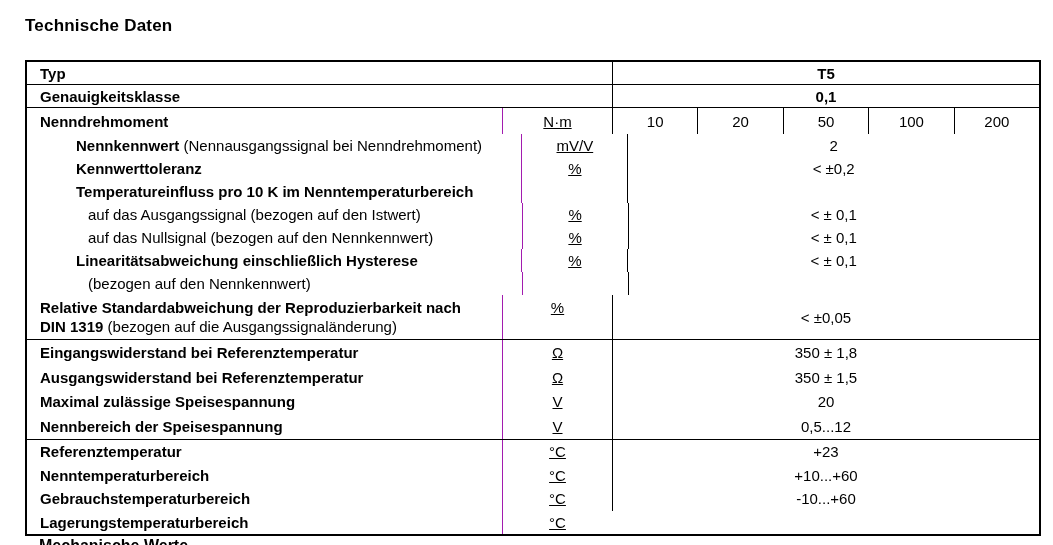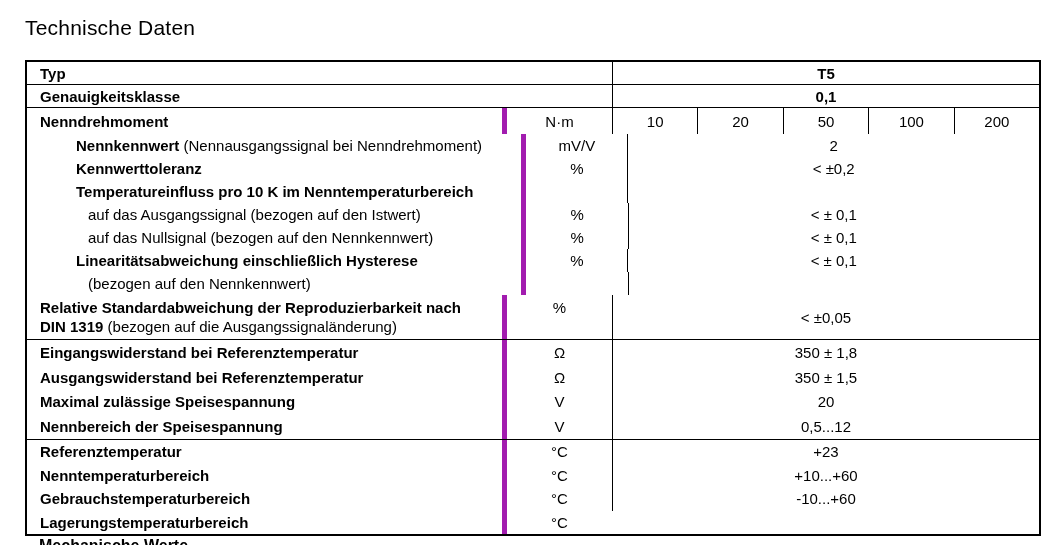--- a/index.html
+++ b/index.html
@@ -1,34 +1,34 @@
 <!DOCTYPE html>
 <html><head>
 <meta charset="utf-8">
 <style>
   * { margin:0; padding:0; box-sizing:border-box; }
   html,body { width:1053px; height:545px; background:#ffffff; overflow:hidden;
               font-family:"Liberation Sans", sans-serif; color:#000; }
   .page { position:relative; width:1053px; height:545px; background:#fff; }
 
-  .title { position:absolute; left:25px; top:16px; font-size:21px; font-weight:400; letter-spacing:.2px; }
+  .title { position:absolute; left:25px; top:16px; font-size:17px; font-weight:700; letter-spacing:.2px; }
 
   .table { position:absolute; left:25px; top:60px; width:1016px; height:476px;
            border:2px solid #000; display:flex; flex-direction:column; font-size:15px; }
 
   .row { display:flex; align-items:center; font-weight:400; }
 
   
   .hrow { height:23px; border-bottom:1px solid #000; font-weight:700; flex:0 0 auto; }
   .cell-label-wide { flex:1; padding-left:13px; }
 
   
   .cell-label { width:475px; padding-left:13px; }
-  .cell-unit  { width:110px; border-left:5px solid #a21caf; align-self:stretch;
-                display:flex; align-items:center; justify-content:center; }
+  .cell-unit  { width:110px; border-left:1px solid #a21caf; align-self:stretch;
+                display:flex; align-items:center; justify-content:center;text-decoration:underline; }
   .cell-value { width:427px; border-left:1px solid #000; align-self:stretch;
                 display:flex; align-items:center; justify-content:center; text-align:center; }
   .bold { font-weight:700; }
   .indent { padding-left:25px; }
 
   .section { border-bottom:1px solid #000; display:flex; flex-direction:column; flex:0 0 auto; }
   .sec-c { height:232px; }
   .sec-d { height:100px; }
   .sec-e { height:94px; border-bottom:none; }
   .sec-d .row, .sec-e .row { flex:1 1 auto; }

